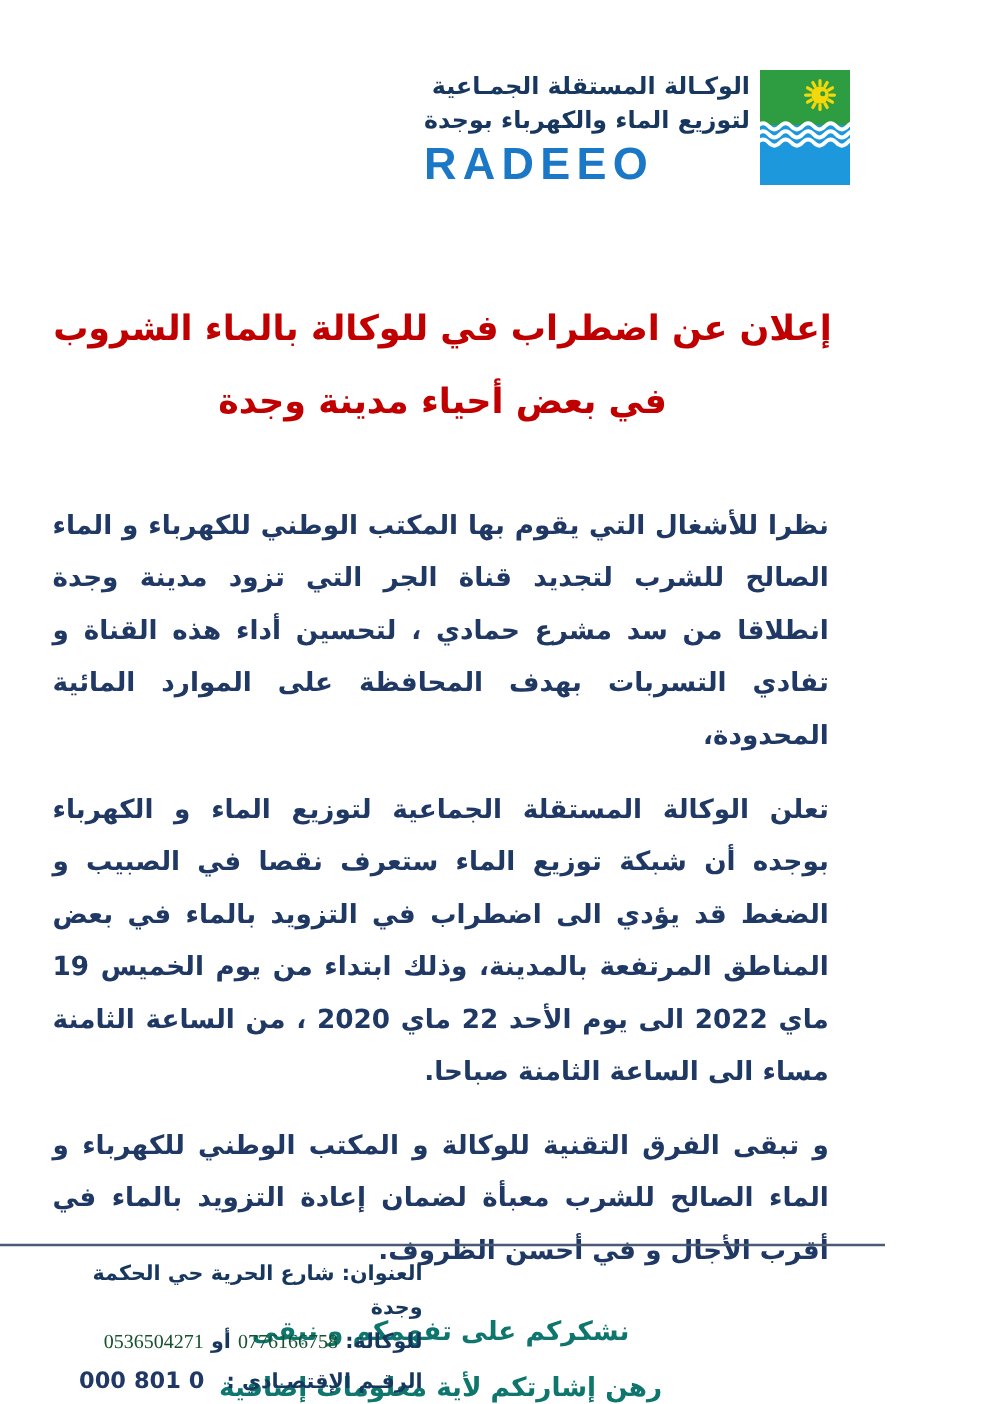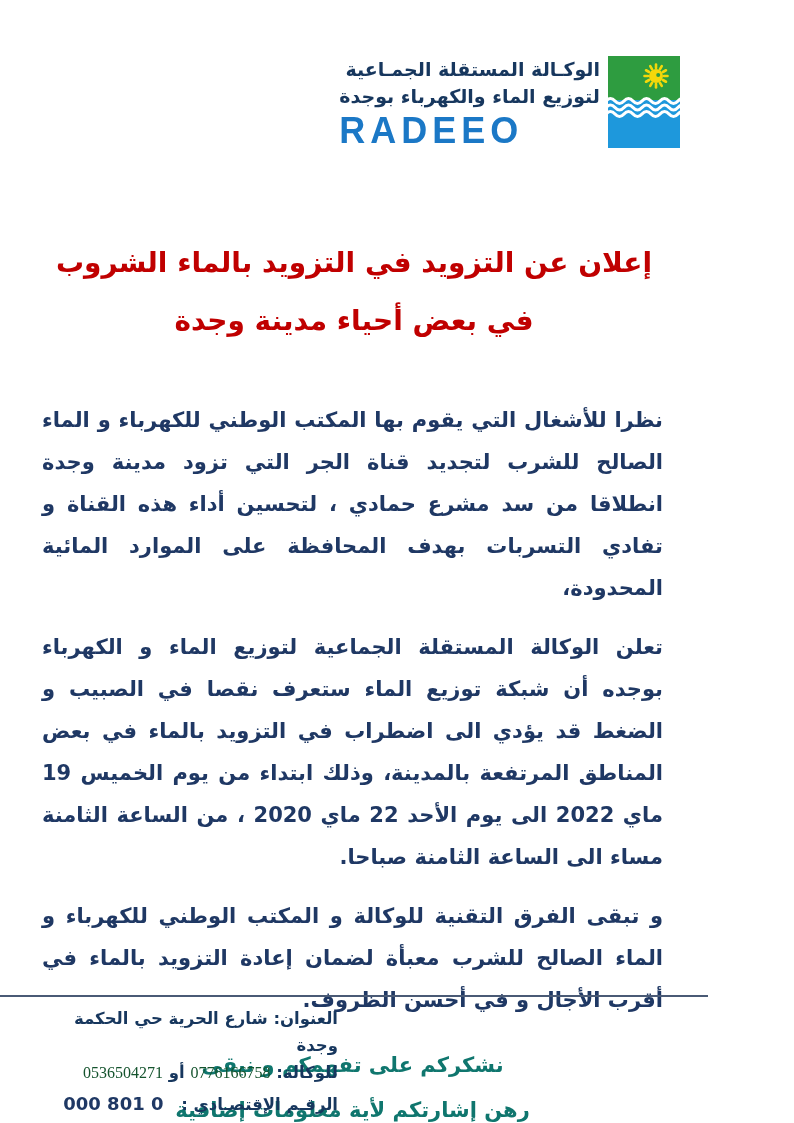--- a/index.html
+++ b/index.html
@@ -165,21 +165,21 @@
             </g>
             <circle cx="0" cy="0" r="7" fill="#F4D80A"></circle>
             <circle cx="2.2" cy="-1" r="2" fill="#2E9C40"></circle>
           </g>
         </svg>
       </div>
     </div>
   </header>
 
   <h1 class="title">
-    <div>إعلان عن التزويد في التزويد بالماء الشروب</div>
+    <div>إعلان عن اضطراب في للوكالة بالماء الشروب</div>
     <div>في بعض أحياء مدينة وجدة</div>
   </h1>
 
   <main class="content">
     <p>نظرا للأشغال التي يقوم بها المكتب الوطني للكهرباء و الماء الصالح للشرب لتجديد قناة الجر التي تزود مدينة وجدة انطلاقا من سد مشرع حمادي ،  لتحسين أداء هذه القناة و تفادي التسربات بهدف المحافظة على الموارد المائية المحدودة،</p>
     <p>تعلن الوكالة المستقلة الجماعية لتوزيع الماء و الكهرباء بوجده أن شبكة توزيع الماء ستعرف نقصا في الصبيب و الضغط قد يؤدي الى اضطراب في التزويد بالماء في بعض المناطق المرتفعة بالمدينة، وذلك ابتداء من يوم الخميس 19 ماي 2022 الى يوم  الأحد 22 ماي 2020 ، من الساعة الثامنة مساء الى الساعة الثامنة صباحا.</p>
     <p>و تبقى الفرق التقنية للوكالة و المكتب الوطني للكهرباء و الماء الصالح للشرب معبأة لضمان إعادة التزويد بالماء في أقرب الأجال و في أحسن الظروف.</p>
 
     <div class="closing">
       <div>نشكركم على تفهمكم و نبقى</div>

